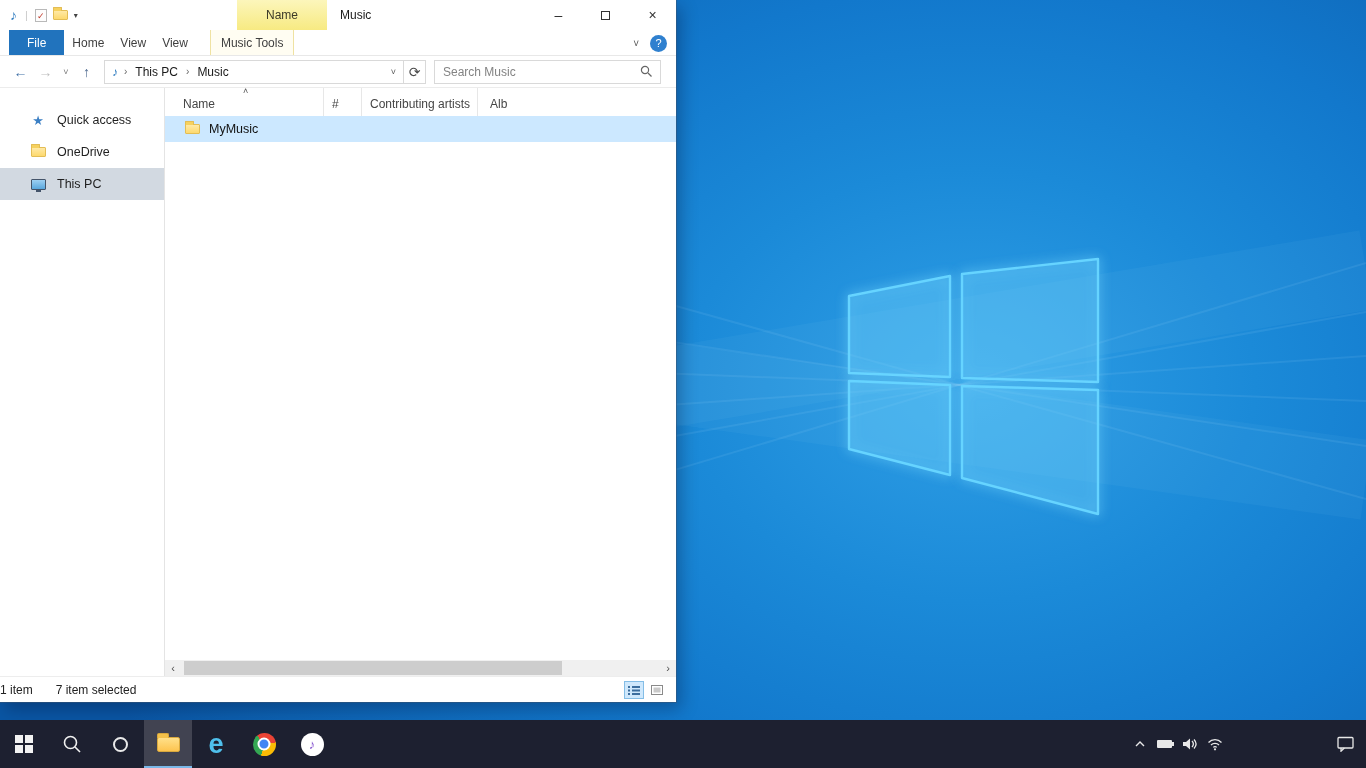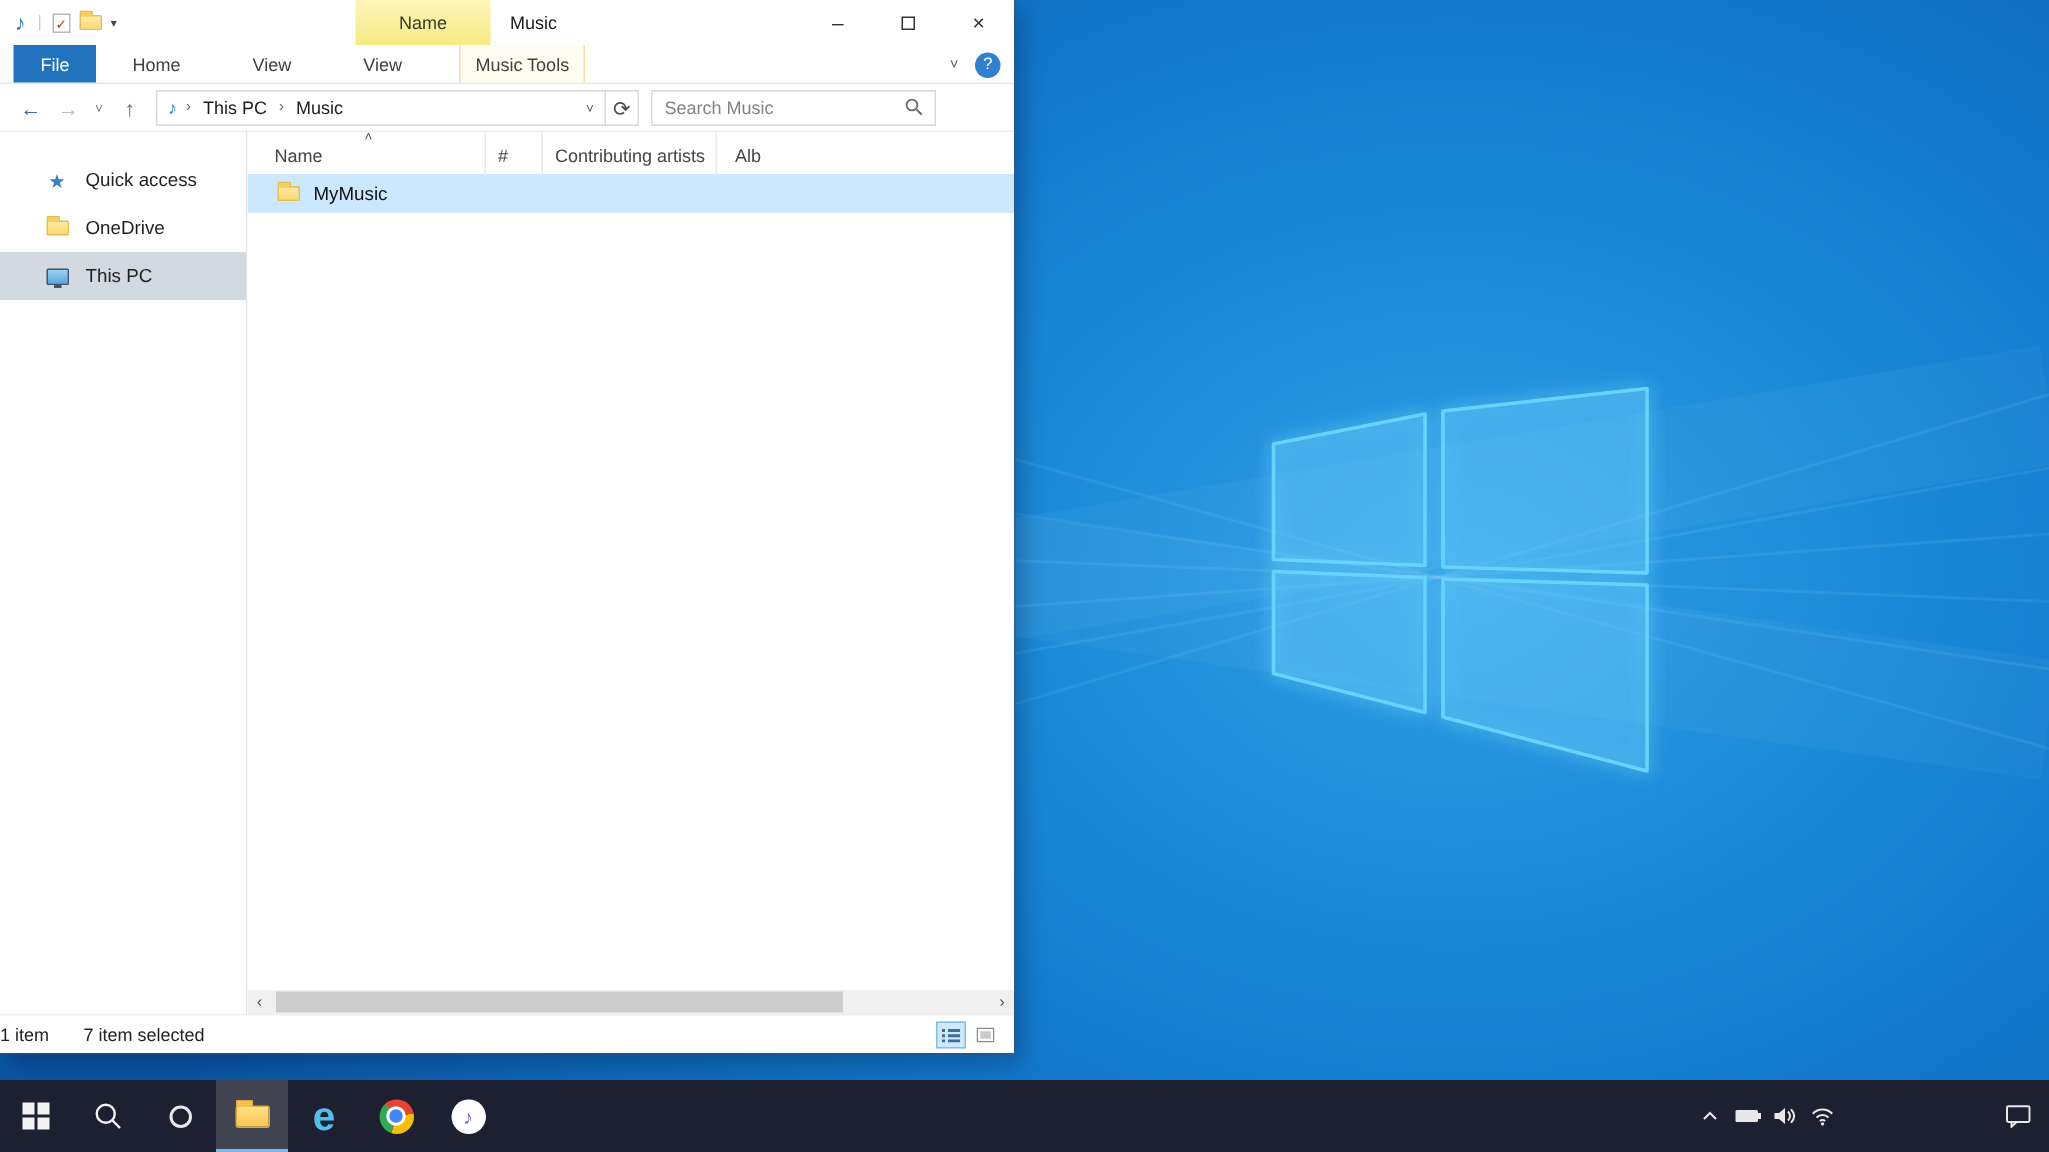--- a/index.html
+++ b/index.html
@@ -41,21 +41,21 @@
                  justify-content:center; font-size:12px; color:#3c3a28; }
   .win-title { position:absolute; left:340px; top:0; height:30px; line-height:30px;
                font-size:12px; color:#1a1a1a; }
   .win-controls { position:absolute; right:0; top:0; height:30px; display:flex; }
   .win-btn { width:47px; height:30px; display:flex; align-items:center; justify-content:center;
              font-size:14px; color:#333; cursor:default; }
   .max-box { width:9px; height:9px; border:1px solid #333; display:block; }
 
   .ribbon-tabs { position:relative; height:26px; display:flex; align-items:stretch;
                  padding-left:9px; border-bottom:1px solid #e8e8e8; background:#fff; }
-  .tab { padding:0 24px; display:flex; align-items:center; font-size:12px; color:#3f3f3f; }
+  .tab { padding:0 8px; display:flex; align-items:center; font-size:12px; color:#3f3f3f; }
   .tab.file { background:#2173bd; color:#fff; padding:0 18px; }
   .tab.contextual { margin-left:14px; background:#fffdf2;
                     box-shadow:inset 1px 0 0 #efe2a2, inset -1px 0 0 #efe2a2; padding:0 11px; }
   .ribbon-right { position:absolute; right:9px; top:0; height:26px; display:flex;
                   align-items:center; gap:11px; }
   .collapse-chevron { font-size:10px; color:#555; }
   .help-btn { width:17px; height:17px; border-radius:50%; background:#2f80cf; color:#fff;
               font-size:11px; display:flex; align-items:center; justify-content:center; }
 
   .addressbar { height:32px; display:flex; align-items:center; background:#fff;
@@ -66,21 +66,21 @@
   .nav-chev { width:16px; font-size:9px; color:#777; text-align:center; }
   .nav-up { color:#49658c; }
   .address-box { margin-left:5px; width:300px; height:24px; border:1px solid #d9d9d9;
                  display:flex; align-items:center; background:#fff; font-size:12px; }
   .addr-icon { color:#2f7cc0; margin:0 3px 0 7px; font-size:12px; }
   .crumb-sep { color:#666; font-size:10px; padding:0 3px; }
   .crumb { padding:0 5px; color:#1a1a1a; }
   .addr-chevron { margin-left:auto; padding:0 7px; font-size:9px; color:#555; }
   .refresh-btn { width:22px; height:24px; line-height:23px; text-align:center; font-size:14px;
                  color:#4a4a4a; border:1px solid #d9d9d9; border-left:none; }
-  .search-box { margin-left:8px; width:190px; height:24px; border:1px solid #d9d9d9;
+  .search-box { margin-left:8px; width:227px; height:24px; border:1px solid #d9d9d9;
                 display:flex; align-items:center; background:#fff; }
   .search-box input { border:none; outline:none; flex:1; min-width:0; font-size:12px;
                       padding:0 8px; color:#333; font-family:inherit; background:transparent; }
   .search-box input::placeholder { color:#838383; }
   .search-glyph { margin-right:7px; display:flex; }
 
   .win-body { display:flex; height:588px; }
   .sidebar { width:165px; border-right:1px solid #e4e4e4; padding-top:16px; background:#fff; }
   .side-item { height:32px; display:flex; align-items:center; padding-left:30px; gap:11px;
                font-size:12.5px; color:#1f1f1f; }

